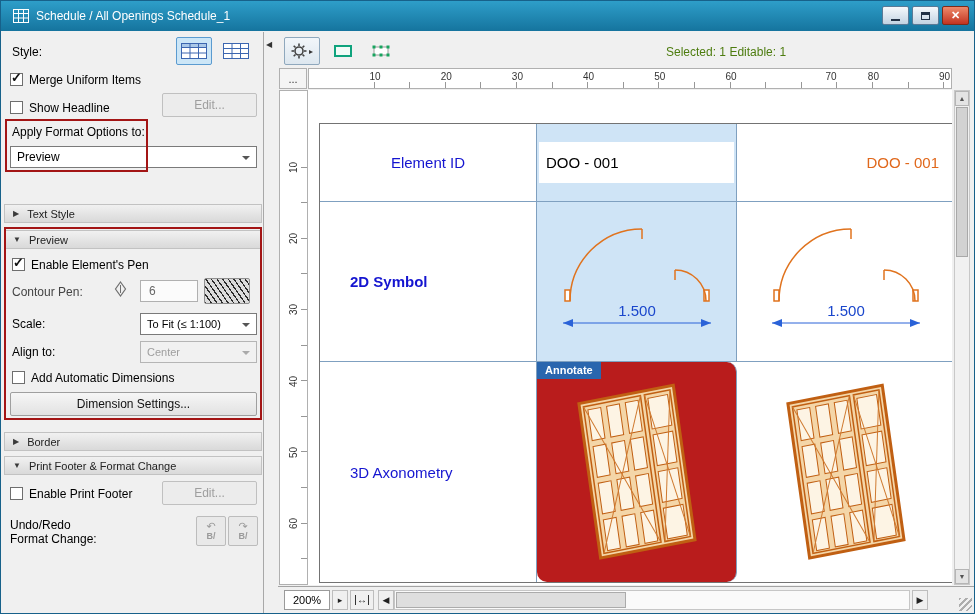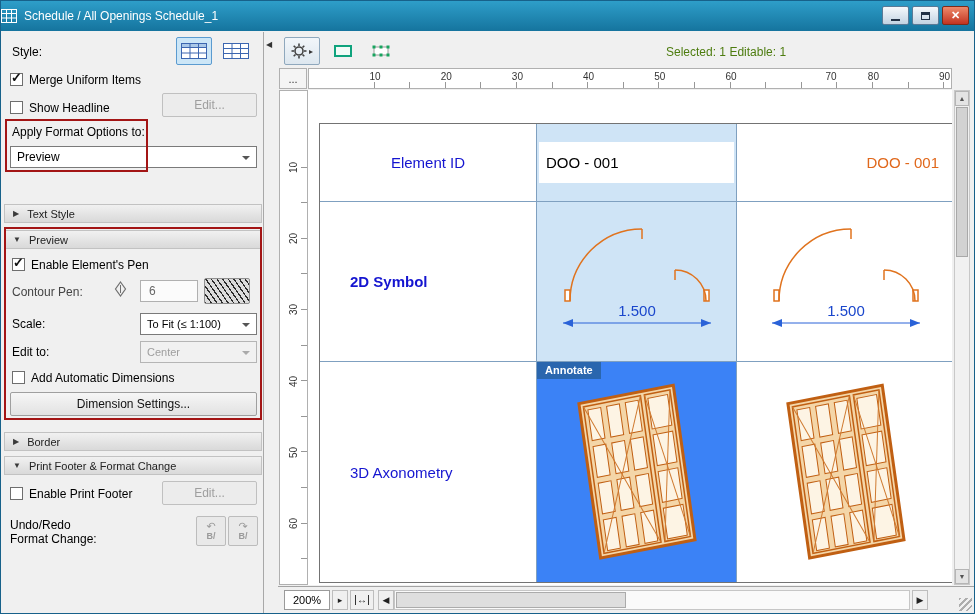--- a/index.html
+++ b/index.html
@@ -3,21 +3,21 @@
 <meta charset="utf-8">
 <style>
   * { margin:0; padding:0; box-sizing:border-box; }
   body { font-family:"Liberation Sans", sans-serif; background:#888; }
   .window { position:relative; width:975px; height:614px; background:#f0f0f0;
             border:1px solid #17618a; overflow:hidden; }
 
   
   .titlebar { position:absolute; left:0; top:0; width:100%; height:30px;
               background:linear-gradient(180deg,#2e9ec9,#15749e);
-              display:flex; align-items:center; padding-left:0; }
+              display:flex; align-items:center; padding-left:12px; }
   .title-text { color:#fff; font-size:12px; margin-left:7px; white-space:nowrap; }
   .winbtns { position:absolute; right:5px; top:5px; display:flex; gap:3px; }
   .wbtn { width:27px; height:19px; border:1px solid #5a7a96; border-radius:2px;
           background:linear-gradient(#f5f9fc,#c2d3e2); position:relative; cursor:pointer;
           display:flex; align-items:center; justify-content:center; }
   .glyph-min { width:9px; height:2px; background:#223246; margin-top:8px; }
   .glyph-restore { width:9px; height:8px; border:1px solid #223246; border-top-width:3px; }
   .wbtn.close { background:linear-gradient(#ee8a6a,#c23321); border-color:#7e2a18;
                 color:#fff; font-size:11px; font-weight:bold; }
 
@@ -97,21 +97,21 @@
   .stable { position:absolute; left:11px; top:33px; width:637px; border:1px solid #737373;
             display:grid; grid-template-columns:217px 200px 218px; grid-template-rows:78px 160px 220px; }
   .tcell { border-right:1px solid #7fa0c0; border-bottom:1px solid #7fa0c0; position:relative;
            display:flex; align-items:center; justify-content:center; cursor:cell; }
   .tcell.lastcol { border-right:none; }
   .tcell.lastrow { border-bottom:none; }
   .blue-text { color:#1515d0; font-size:15px; }
   .bold { font-weight:bold; }
   .left-pad { justify-content:flex-start; padding-left:30px; }
   .sel { background:#cfe4f6; }
-  .active-cell { background:#3b82f6; }
+  .active-cell { background:#b91c1c;border-radius:10px; }
   .editbox { position:absolute; left:2px; right:2px; top:18px; bottom:18px; background:#fff;
              display:flex; align-items:center; padding-left:7px; font-size:15px; color:#000; }
   .orange-val { justify-content:flex-end; padding-right:16px; color:#e0681c; font-size:15px; }
   .badge { position:absolute; left:0; top:0; background:#2a66ae; color:#fff; font-size:11px;
            font-weight:bold; padding:2px 8px 3px; z-index:5; }
   .colcell { flex-direction:column; }
 
   
   .vscroll { position:absolute; left:676px; top:58px; width:16px; height:495px; background:#f1f1f1;
              border:1px solid #c8c8c8; }
@@ -228,21 +228,21 @@
         <span>6</span>
       </div>
     <div class="hatchbtn" style="left:202px;top:246px"></div>
 
     <span class="lbl" style="left:10px;top:285px">Scale:</span>
     <div class="combo small" style="left:138px;top:281px;width:117px">
       <span>To Fit (≤ 1:100)</span>
       <span class="arr"></span>
     </div>
 
-    <span class="lbl" style="left:10px;top:313px">Edit to:</span>
+    <span class="lbl" style="left:10px;top:313px">Align to:</span>
     <div class="combo small disabled" style="left:138px;top:309px;width:117px">
       <span>Center</span>
       <span class="arr"></span>
     </div>
 
     <div class="chk" style="left:10px;top:339px"></div>
     <span class="lbl" style="left:29px;top:339px">Add Automatic Dimensions</span>
 
     <div class="btn" style="left:8px;top:360px;width:247px;height:24px">
         <span>Dimension Settings...</span>

